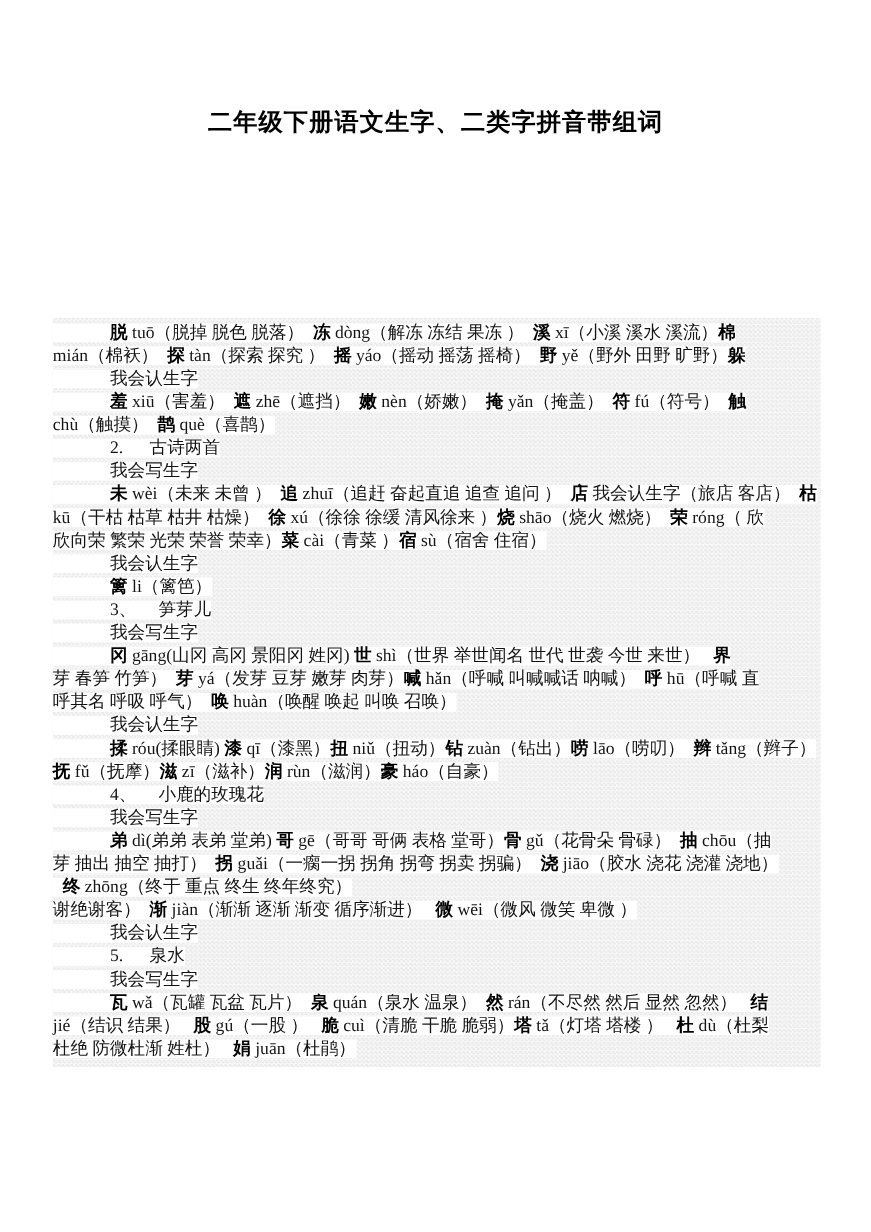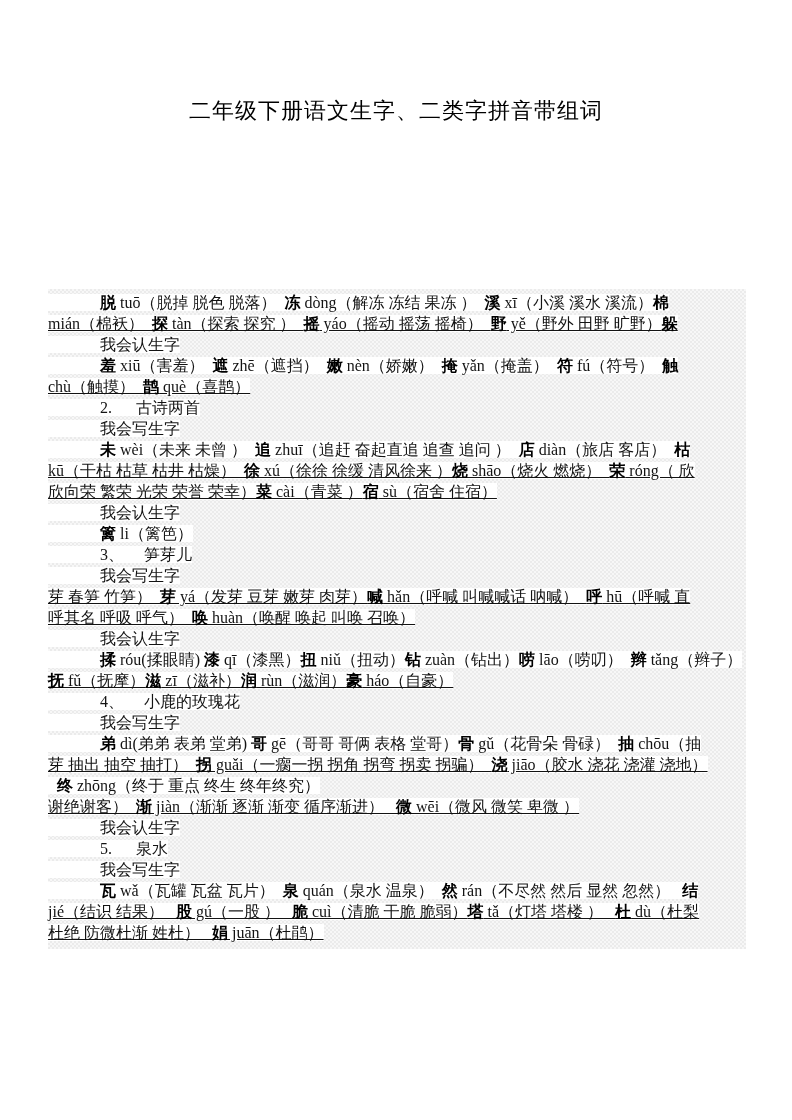--- a/index.html
+++ b/index.html
@@ -4,61 +4,62 @@
 <style>
   html,body{margin:0;padding:0;}
   body{
     width:792px;height:1120px;background:#ffffff;
     font-family:"Liberation Serif", serif;
     color:#131313;position:relative;overflow:hidden;
   }
   .page{position:absolute;inset:0;background:#ffffff;}
   .doc-title{
     position:absolute;top:96px;left:0;width:792px;
-    text-align:center;font-size:22px;font-weight:normal;
+    text-align:center;font-size:22px;font-weight:bold;
     letter-spacing:1px;color:#000;
     font-family:"Liberation Serif", serif;
   }
   .body-block{
     position:absolute;left:48px;top:289px;width:698px;
     padding:3px 0 6px 0;
     background-image:conic-gradient(#ebebeb 25%, #f7f7f7 0 50%, #ebebeb 0 75%, #f7f7f7 0);
     background-size:4px 4px;
   }
   .line{
     height:21px;line-height:21px;font-size:16px;
     white-space:pre;color:#131313;
   }
   .line-text{background:#ffffff;}
   .indent-para .line-text{padding-left:52px;}
   .indent-small .line-text{padding-left:9px;}
-  .indent-none .line-text{padding-left:0;text-decoration:underline;}
+  .indent-none .line-text{padding-left:0;}
   .hw{font-weight:bold;color:#000;}
 </style>
 </head>
 <body>
 
 <div class="page">
   <div class="doc-title">二年级下册语文生字、二类字拼音带组词</div>
   <div class="body-block">
     <div>
         <div class="line indent-para"><span class="line-text"><span class="hw">脱</span><span> tuō（脱掉 脱色 脱落）  </span><span class="hw">冻</span><span> dòng（解冻 冻结 果冻 ）  </span><span class="hw">溪</span><span> xī（小溪 溪水 溪流）</span><span class="hw">棉</span></span></div>
         <div class="line indent-none"><span class="line-text"><span>mián（棉袄）  </span><span class="hw">探</span><span> tàn（探索 探究 ）  </span><span class="hw">摇</span><span> yáo（摇动 摇荡 摇椅）  </span><span class="hw">野</span><span> yě（野外 田野 旷野）</span><span class="hw">躲</span></span></div>
         <div class="line indent-para"><span class="line-text"><span>我会认生字</span></span></div>
         <div class="line indent-para"><span class="line-text"><span class="hw">羞</span><span> xiū（害羞）  </span><span class="hw">遮</span><span> zhē（遮挡）  </span><span class="hw">嫩</span><span> nèn（娇嫩）  </span><span class="hw">掩</span><span> yǎn（掩盖）  </span><span class="hw">符</span><span> fú（符号）  </span><span class="hw">触</span></span></div>
         <div class="line indent-none"><span class="line-text"><span>chù（触摸）  </span><span class="hw">鹊</span><span> què（喜鹊）</span></span></div>
         <div class="line indent-para"><span class="line-text"><span>2.      古诗两首</span></span></div>
         <div class="line indent-para"><span class="line-text"><span>我会写生字</span></span></div>
-        <div class="line indent-para"><span class="line-text"><span class="hw">未</span><span> wèi（未来 未曾 ）  </span><span class="hw">追</span><span> zhuī（追赶 奋起直追 追查 追问 ）  </span><span class="hw">店</span><span> diàn（旅店 客店）  </span><span class="hw">枯</span></span></div>
+        <div class="line indent-para"><span class="line-text"><span class="hw">未</span><span> wèi（未来 未曾 ）  </span><span class="hw">追</span><span> zhuī（追赶 奋起直追 追查 追问 ）  </span><span class="hw">店</span><span> 我会认生字（旅店 客店）  </span><span class="hw">枯</span></span></div>
         <div class="line indent-none"><span class="line-text"><span>kū（干枯 枯草 枯井 枯燥）  </span><span class="hw">徐</span><span> xú（徐徐 徐缓 清风徐来 ）</span><span class="hw">烧</span><span> shāo（烧火 燃烧）  </span><span class="hw">荣</span><span> róng（ 欣</span></span></div>
         <div class="line indent-none"><span class="line-text"><span>欣向荣 繁荣 光荣 荣誉 荣幸）</span><span class="hw">菜</span><span> cài（青菜 ）</span><span class="hw">宿</span><span> sù（宿舍 住宿）</span></span></div>
         <div class="line indent-para"><span class="line-text"><span>我会认生字</span></span></div>
         <div class="line indent-para"><span class="line-text"><span class="hw">篱</span><span> li（篱笆）</span></span></div>
         <div class="line indent-para"><span class="line-text"><span>3、     笋芽儿</span></span></div>
         <div class="line indent-para"><span class="line-text"><span>我会写生字</span></span></div>
+        <div class="line indent-para"><span class="line-text"><span class="hw">冈</span><span> gāng(山冈 高冈 景阳冈 姓冈) </span><span class="hw">世</span><span> shì（世界 举世闻名 世代 世袭 今世 来世）   </span><span class="hw">界</span></span></div>
         <div class="line indent-none"><span class="line-text"><span>芽 春笋 竹笋）  </span><span class="hw">芽</span><span> yá（发芽 豆芽 嫩芽 肉芽）</span><span class="hw">喊</span><span> hǎn（呼喊 叫喊喊话 呐喊）  </span><span class="hw">呼</span><span> hū（呼喊 直</span></span></div>
         <div class="line indent-none"><span class="line-text"><span>呼其名 呼吸 呼气）  </span><span class="hw">唤</span><span> huàn（唤醒 唤起 叫唤 召唤）</span></span></div>
         <div class="line indent-para"><span class="line-text"><span>我会认生字</span></span></div>
         <div class="line indent-para"><span class="line-text"><span class="hw">揉</span><span> róu(揉眼睛) </span><span class="hw">漆</span><span> qī（漆黑）</span><span class="hw">扭</span><span> niǔ（扭动）</span><span class="hw">钻</span><span> zuàn（钻出）</span><span class="hw">唠</span><span> lāo（唠叨）  </span><span class="hw">辫</span><span> tǎng（辫子）</span></span></div>
         <div class="line indent-none"><span class="line-text"><span class="hw">抚</span><span> fǔ（抚摩）</span><span class="hw">滋</span><span> zī（滋补）</span><span class="hw">润</span><span> rùn（滋润）</span><span class="hw">豪</span><span> háo（自豪）</span></span></div>
         <div class="line indent-para"><span class="line-text"><span>4、     小鹿的玫瑰花</span></span></div>
         <div class="line indent-para"><span class="line-text"><span>我会写生字</span></span></div>
         <div class="line indent-para"><span class="line-text"><span class="hw">弟</span><span> dì(弟弟 表弟 堂弟) </span><span class="hw">哥</span><span> gē（哥哥 哥俩 表格 堂哥）</span><span class="hw">骨</span><span> gǔ（花骨朵 骨碌）  </span><span class="hw">抽</span><span> chōu（抽</span></span></div>
         <div class="line indent-none"><span class="line-text"><span>芽 抽出 抽空 抽打）  </span><span class="hw">拐</span><span> guǎi（一瘸一拐 拐角 拐弯 拐卖 拐骗）  </span><span class="hw">浇</span><span> jiāo（胶水 浇花 浇灌 浇地）</span></span></div>
         <div class="line indent-small"><span class="line-text"><span class="hw">终</span><span> zhōng（终于 重点 终生 终年终究）</span></span></div>

